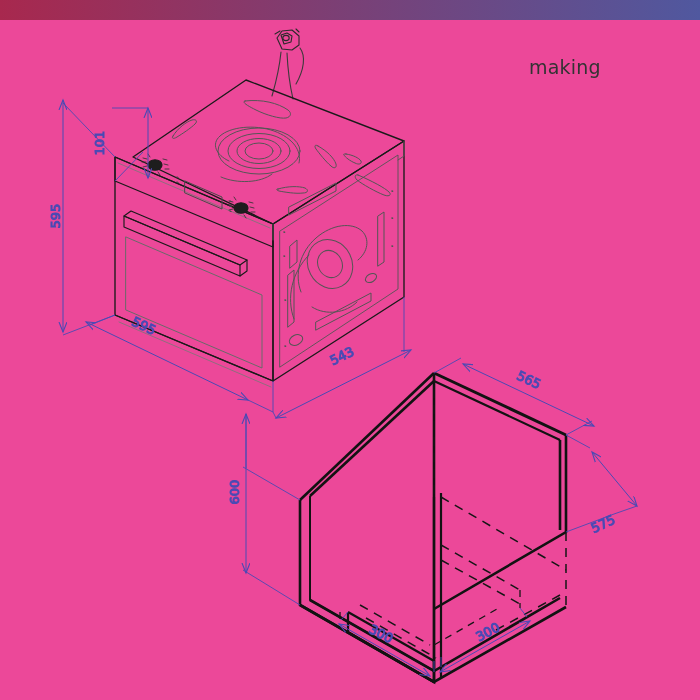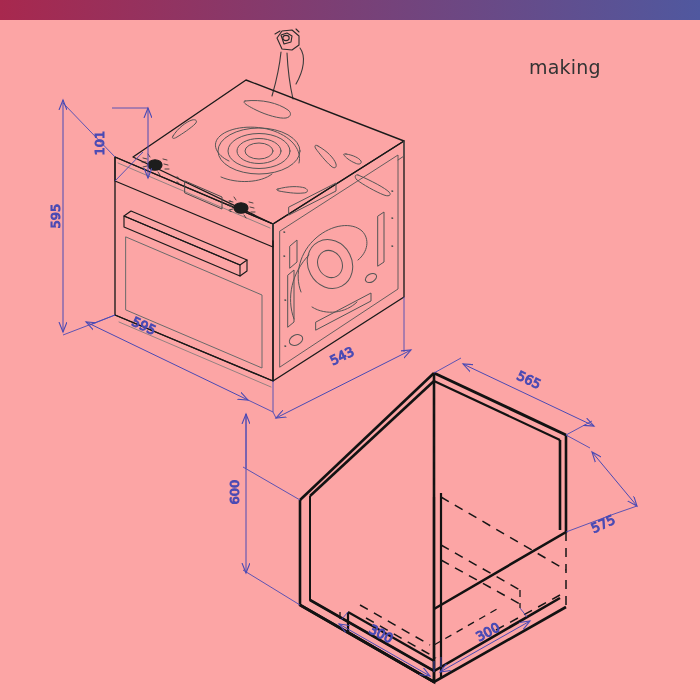--- a/index.html
+++ b/index.html
@@ -7,21 +7,21 @@
     padding: 0;
     background: #ffffff;
   }
   body {
     font-family: "DejaVu Sans", "Liberation Sans", sans-serif;
   }
   #page {
     position: relative;
     width: 700px;
     height: 700px;
-    background: #fca5a5;
+    background: #ec4899;
     overflow: hidden;
   }
   #top-band {
     position: absolute;
     left: 0;
     top: 0;
     width: 700px;
     height: 20px;
   }
   #logo-block {

